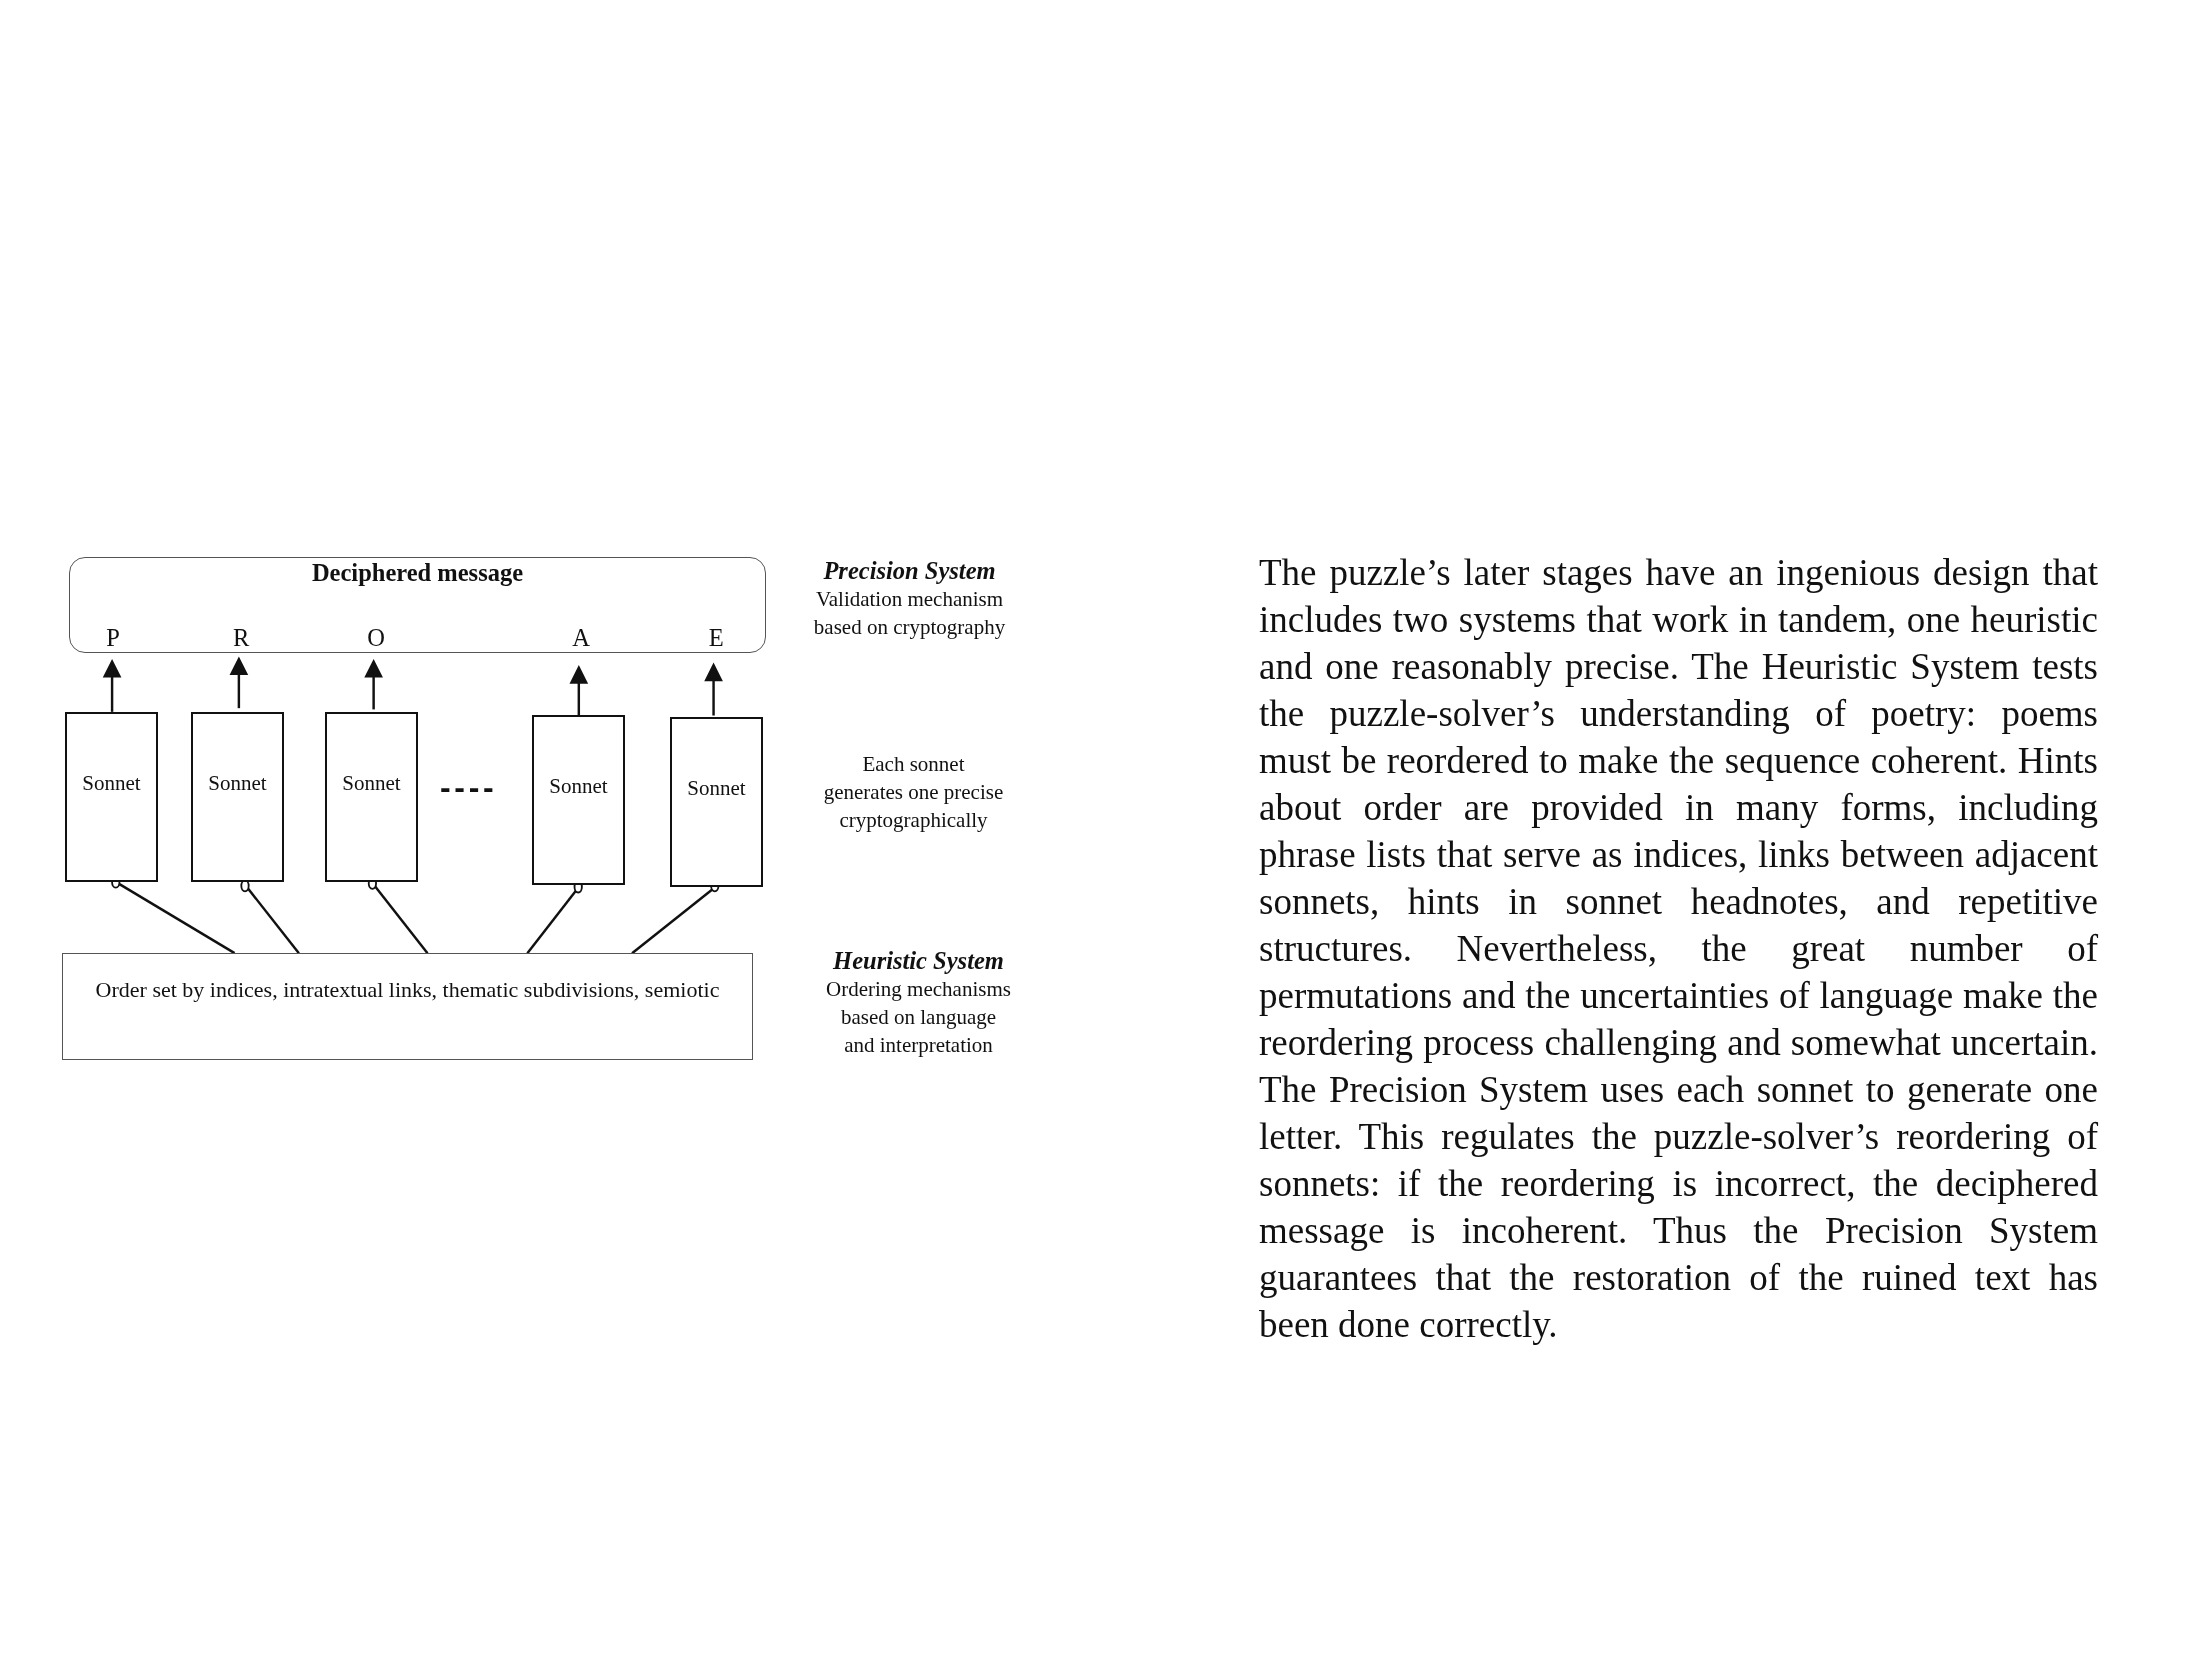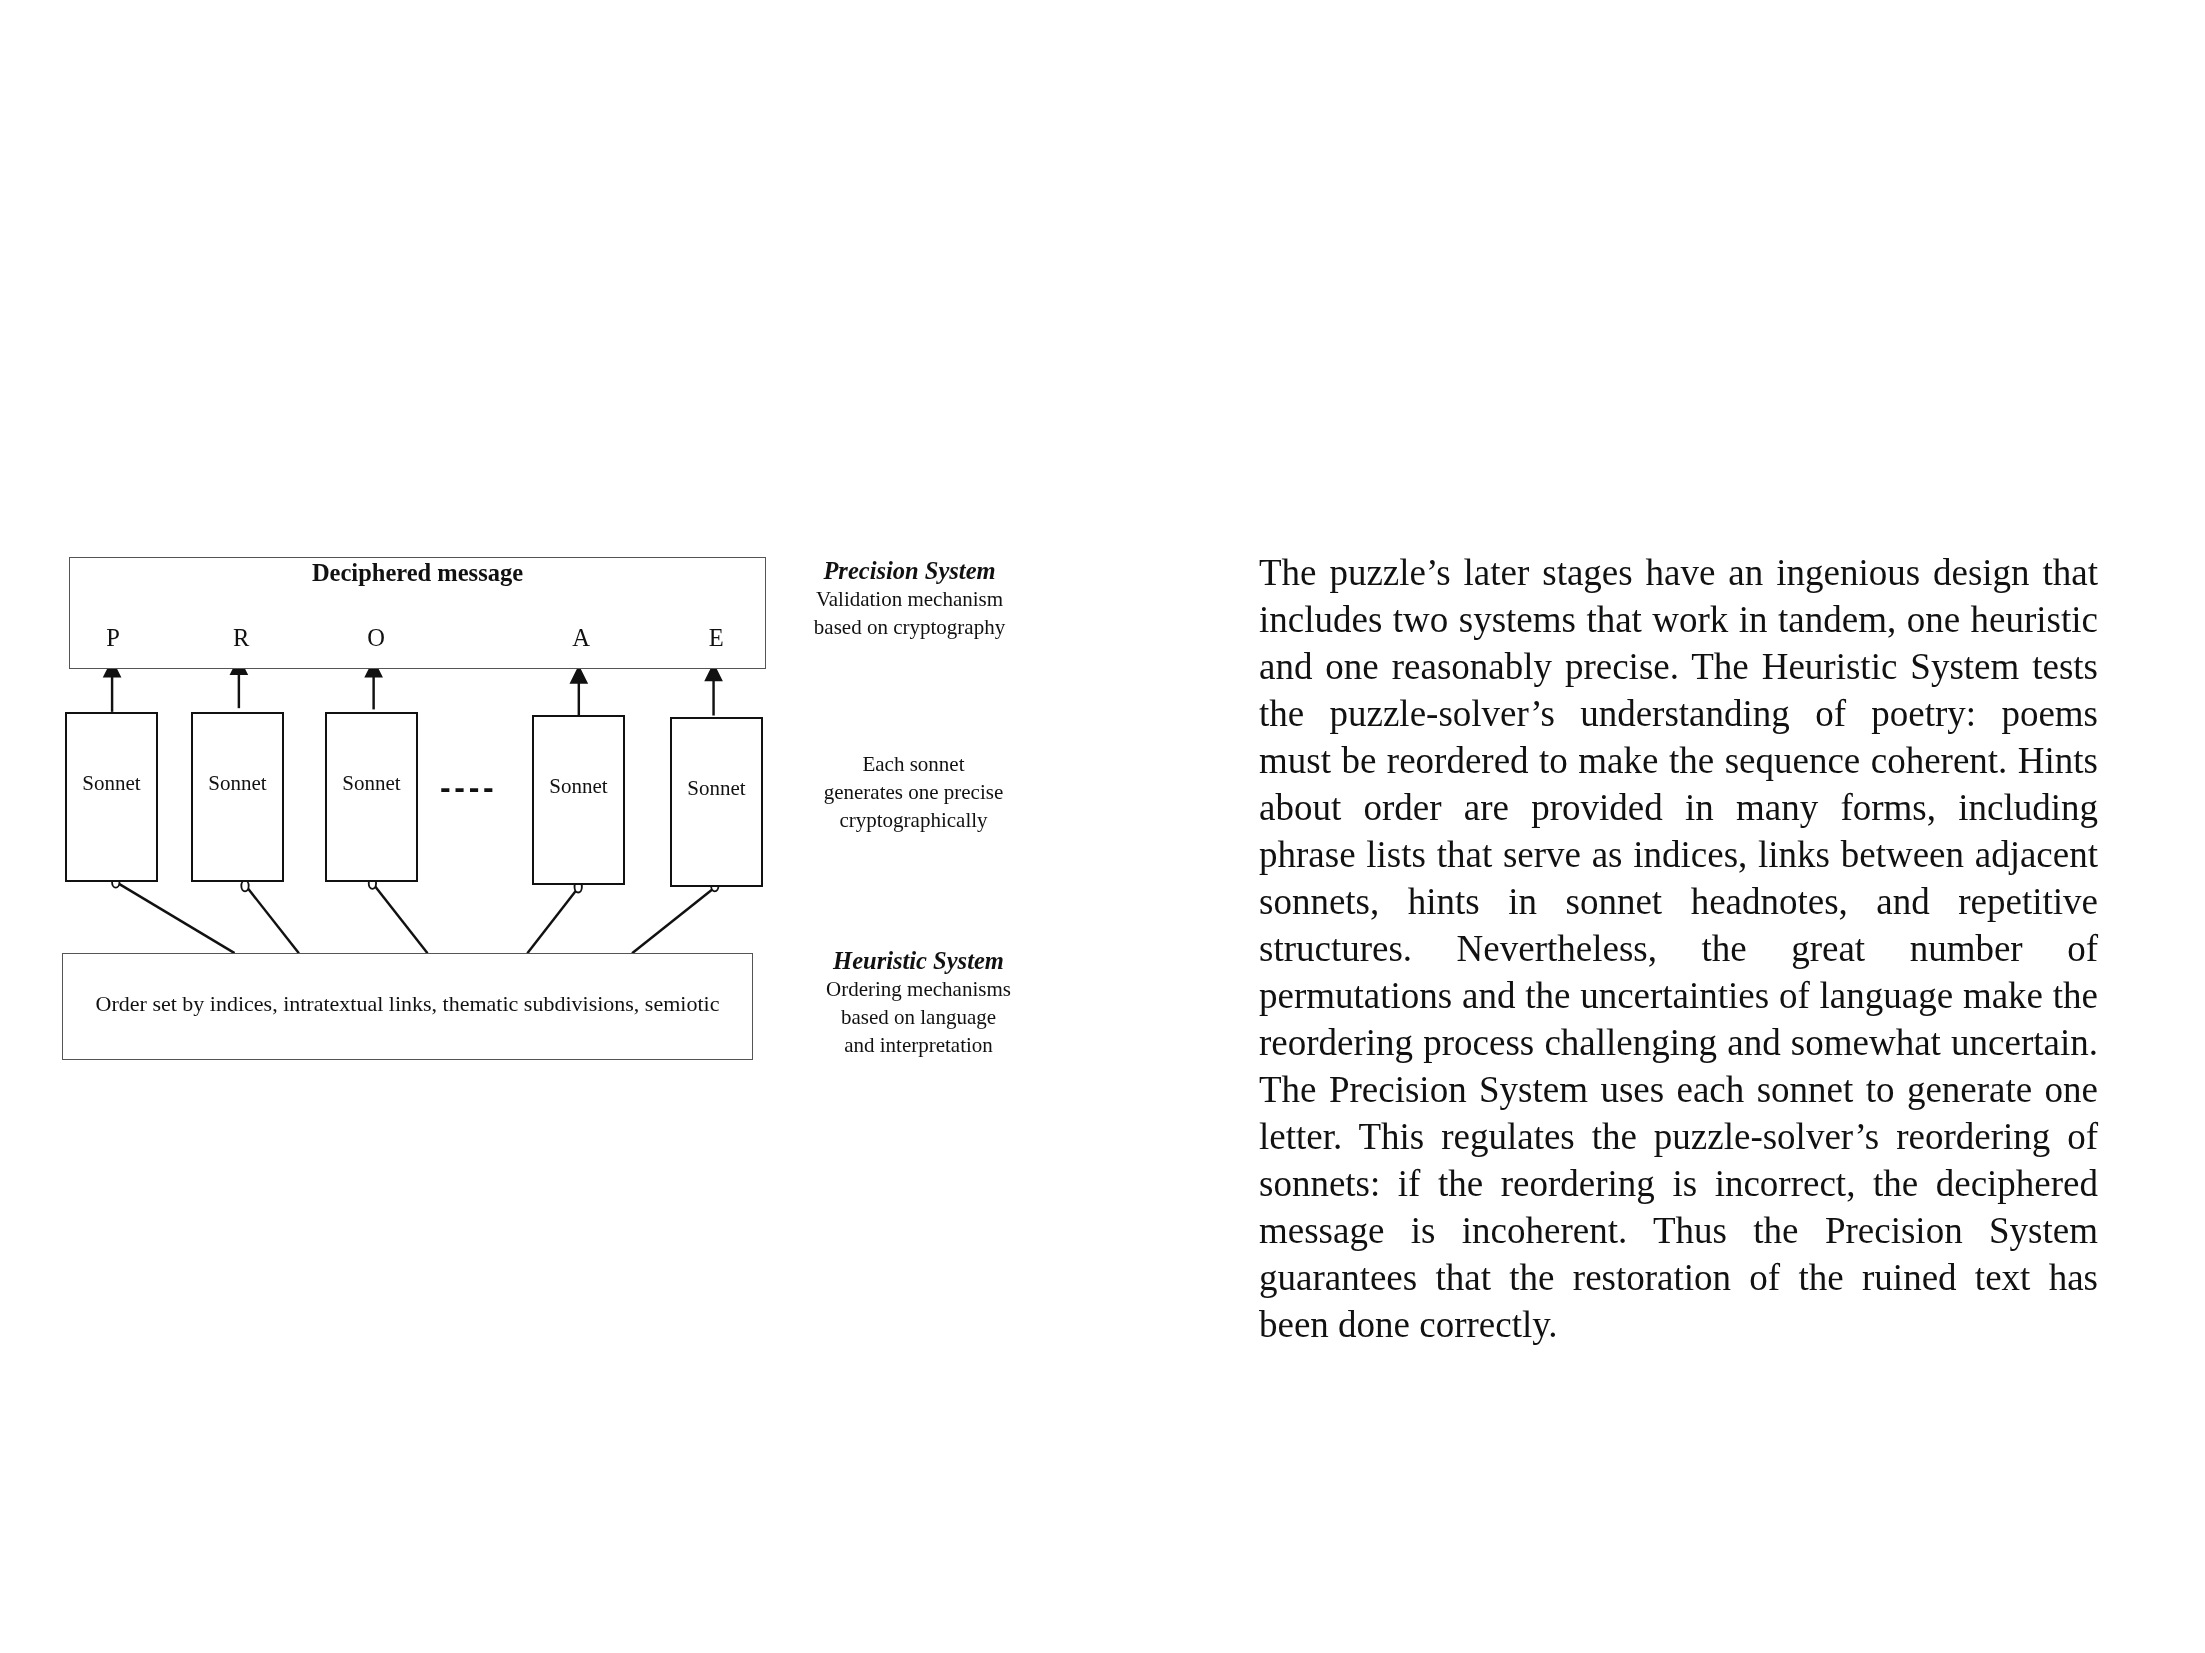--- a/index.html
+++ b/index.html
@@ -46,21 +46,21 @@
   </g>
   <g stroke="#111" stroke-width="3" fill="#fff">
     <ellipse cx="189" cy="1440" rx="6" ry="9"></ellipse>
     <ellipse cx="400" cy="1446" rx="6" ry="9"></ellipse>
     <ellipse cx="608" cy="1442" rx="6" ry="9"></ellipse>
     <ellipse cx="944" cy="1448" rx="6" ry="9"></ellipse>
     <ellipse cx="1167" cy="1446" rx="6" ry="9"></ellipse>
   </g>
 </svg>
 
-<div class="box" style="left:69px; top:557px; width:697px; height:112px;">
+<div class="box" style="left:69px; top:557px; width:697px; height:96px;border-radius:16px;">
   <div class="abs" style="left:0; right:0; top:1.2px; text-align:center; font-weight:bold; font-size:24.5px;">Deciphered message</div>
 </div>
 <div class="letter" style="left:113px; top:624px;">P</div>
 <div class="letter" style="left:241px; top:624px;">R</div>
 <div class="letter" style="left:376px; top:624px;">O</div>
 <div class="letter" style="left:581px; top:624px;">A</div>
 <div class="letter" style="left:716px; top:624px;">E</div>
 
 <div class="sonnet" style="left:65px; top:712px; width:93px; height:170px;">
   <div class="sonnet-label">Sonnet</div>
@@ -72,21 +72,21 @@
   <div class="sonnet-label">Sonnet</div>
 </div>
 <div class="abs" style="left:440px; top:769px; font-size:32px; font-weight:bold; letter-spacing:3.7px; font-family:'Liberation Sans',sans-serif;">----</div>
 <div class="sonnet" style="left:532px; top:715px; width:93px; height:170px;">
   <div class="sonnet-label">Sonnet</div>
 </div>
 <div class="sonnet" style="left:670px; top:717px; width:93px; height:170px;">
   <div class="sonnet-label">Sonnet</div>
 </div>
 
-<div class="box" style="left:62px; top:953px; width:691px; height:107px; text-align:center; font-size:22px; line-height:28px; padding-top:36px;">
+<div class="box" style="left:62px; top:953px; width:691px; height:107px; text-align:center; font-size:22px; line-height:28px; padding-top:22px;">
   <div>Order set by indices, intratextual links, thematic subdivisions, semiotic</div>
 </div>
 
 <div class="label" style="left:910px; top:556px;">
   <div class="title">Precision System</div>
   <div>Validation mechanism</div>
   <div>based on cryptography</div>
 </div>
 
 <div class="label" style="left:914px; top:750px;">

